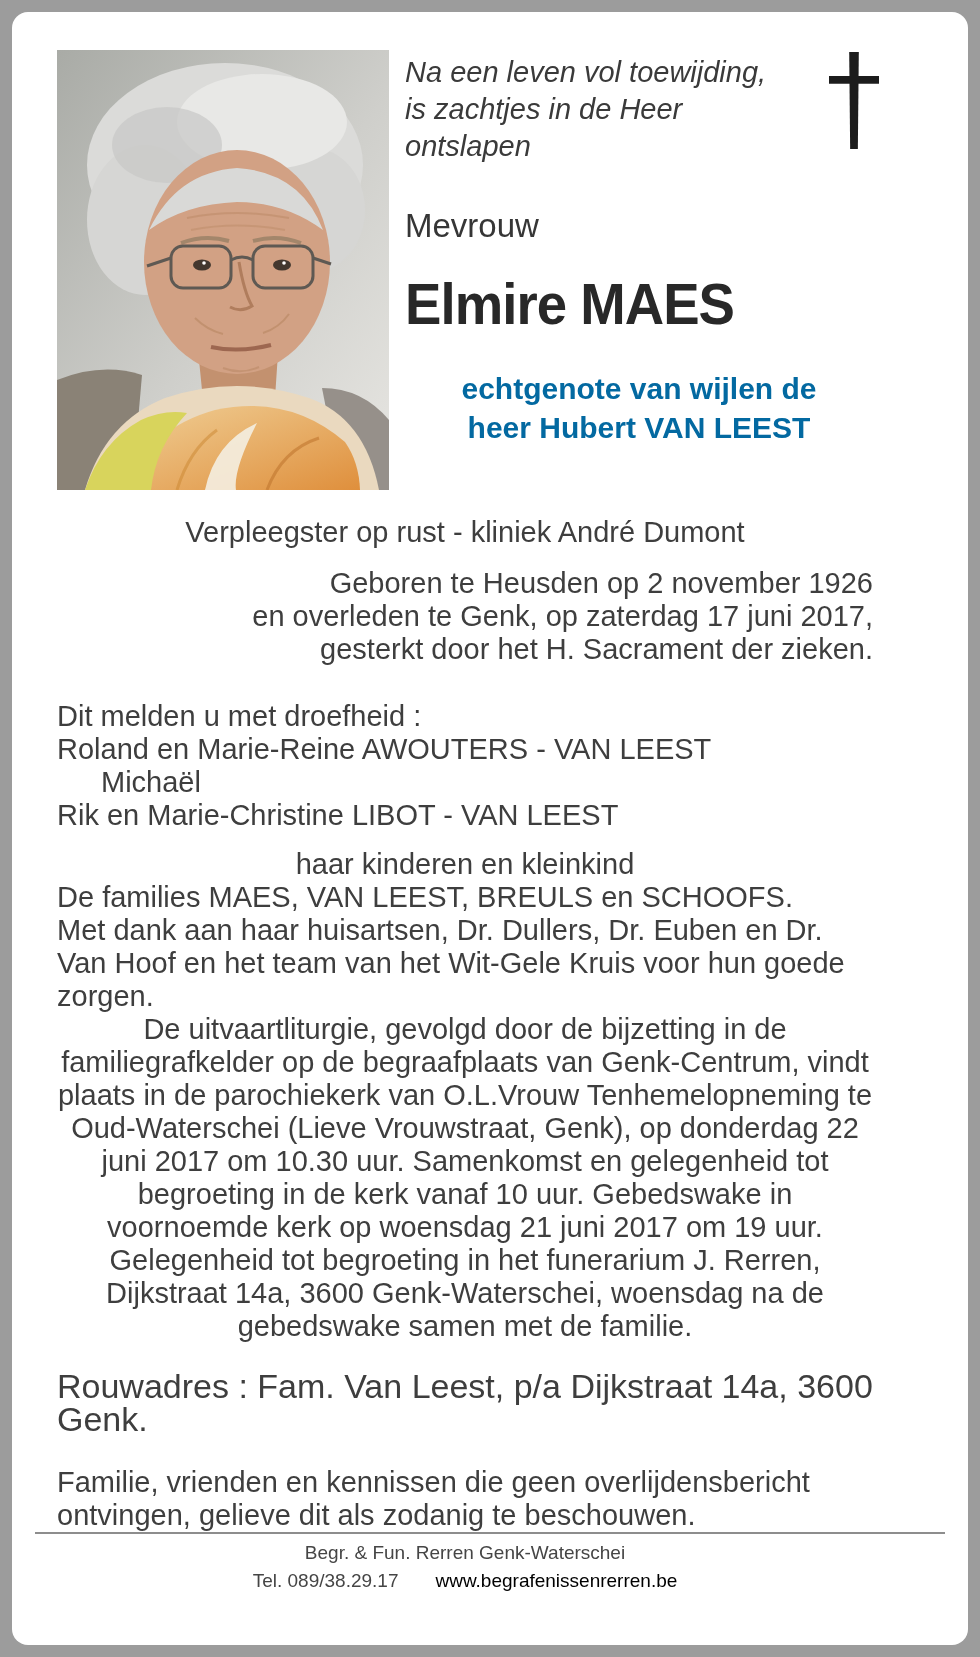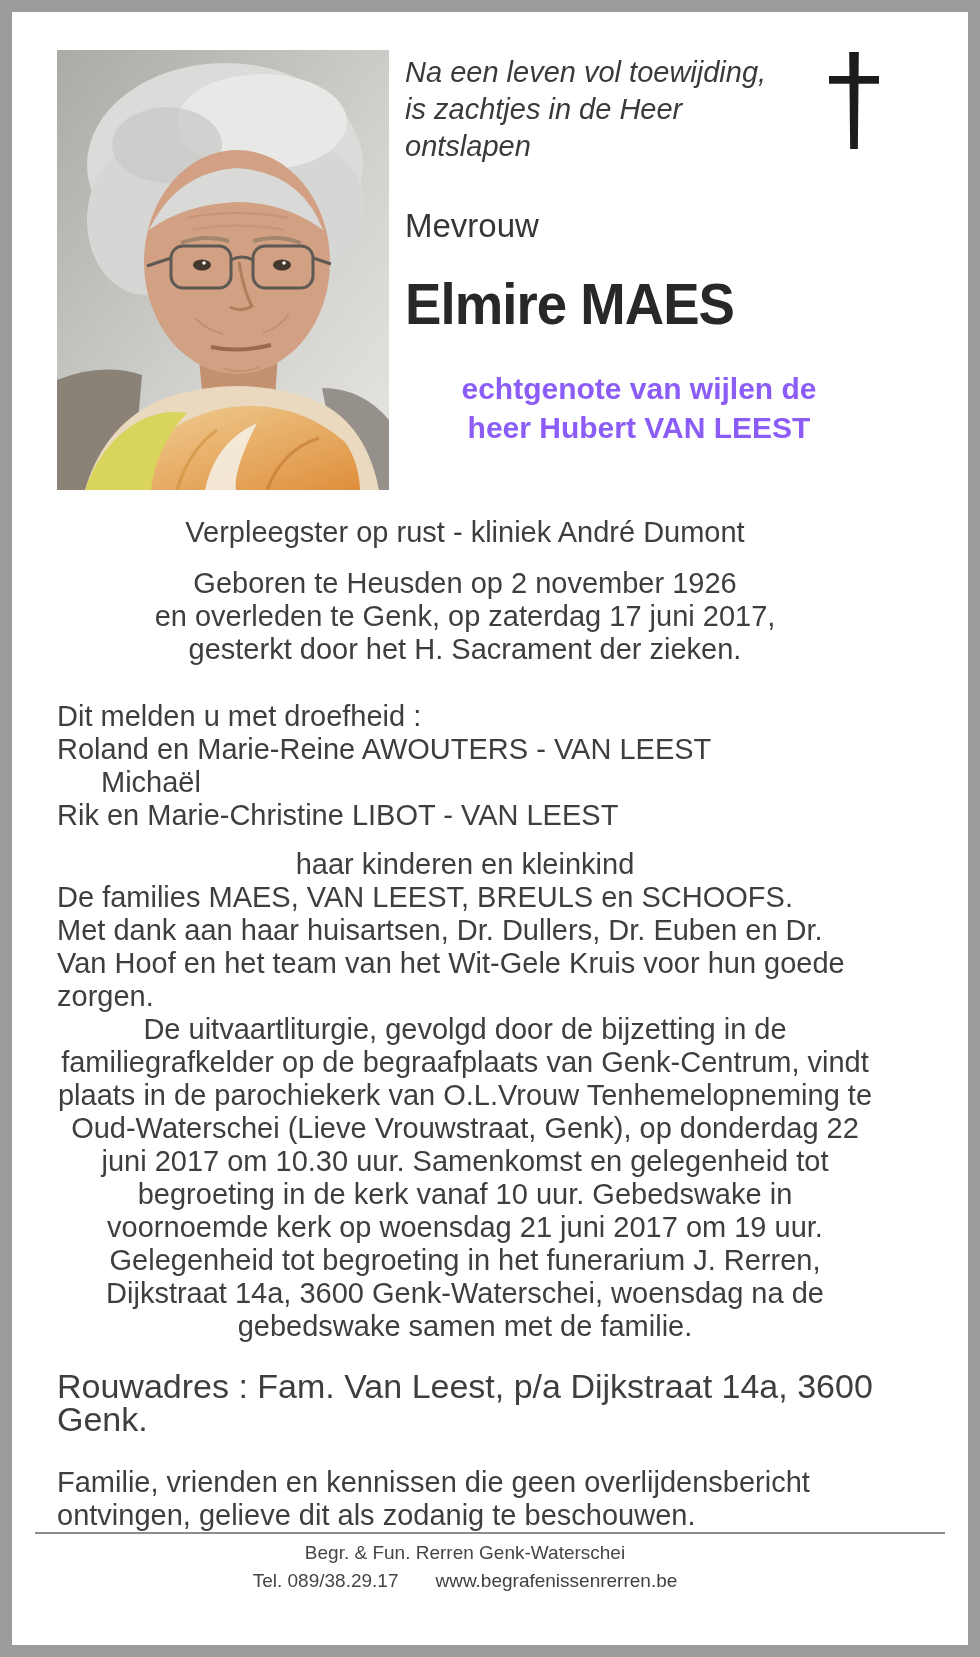--- a/index.html
+++ b/index.html
@@ -12,55 +12,56 @@
     padding:12px;
     overflow:hidden;
   }
   .card {
     width:100%; height:100%;
     background:#ffffff;
     color:#3e3e3e;
     display:flex; flex-direction:column;
     position:relative;
     overflow:hidden;
+    border-radius:16px;
   }
   .content { flex:1 1 auto; padding:38px 95px 0 45px; }
 
   
   .header { display:flex; position:relative; }
   .photo { flex:0 0 332px; width:332px; height:440px; }
   .photo svg { display:block; width:100%; height:100%; }
   .header-right { flex:1 1 auto; padding-left:16px; padding-top:4px; }
   .epitaph { font-style:italic; font-size:29px; line-height:37px; color:#3a3a3a; }
   .salutation { font-size:33px; margin-top:42px; color:#363636; }
   .deceased-name {
     font-size:58px; font-weight:700; letter-spacing:-1px; line-height:1;
     color:#282828; margin-top:30px;
     transform:scaleX(0.94); transform-origin:left center;
     white-space:nowrap;
   }
-  .spouse { font-size:30px; font-weight:700; text-align:center; line-height:39px; margin-top:36px; color:#8b5cf6; }
+  .spouse { font-size:30px; font-weight:700; text-align:center; line-height:39px; margin-top:36px; color:#0369a1; }
   .cross { position:absolute; top:0; right:-8px; width:54px; height:100px; }
 
   
   .profession { text-align:center; font-size:29px; line-height:33px; margin-top:26px; }
-  .birth { text-align:center; font-size:29px; line-height:33px; margin-top:18px; }
+  .birth { text-align:right; font-size:29px; line-height:33px; margin-top:18px; }
   .announce { font-size:29px; line-height:33px; margin-top:34px; }
   .announce .indent { padding-left:44px; }
   .announce .relation { text-align:center;margin-top:16px; }
   .service { text-align:center; font-size:29px; line-height:33px; }
   .mourning { font-size:34px; line-height:33px; margin-top:27px; }
   .notice { font-size:29px; line-height:33px; margin-top:30px; }
 
   
   .footer-wrap { flex:0 0 auto; margin-top:auto; padding-bottom:52px; }
   .divider { border-top:2px solid #8d8d8d; margin:0 23px 3px 23px; }
   .footer { text-align:center; font-size:19px; line-height:28px; color:#454545; padding:2px 95px 0 45px; }
   .footer-row2 { display:flex; justify-content:center; gap:37px; }
-  .footer-website { color:#404040; text-decoration:none; }
+  .footer-website { color:#000000; text-decoration:none; }
 </style>
 </head>
 <body>
 
 <div class="page">
   <div class="card">
 
     <div class="content">
 
       <div class="header">

